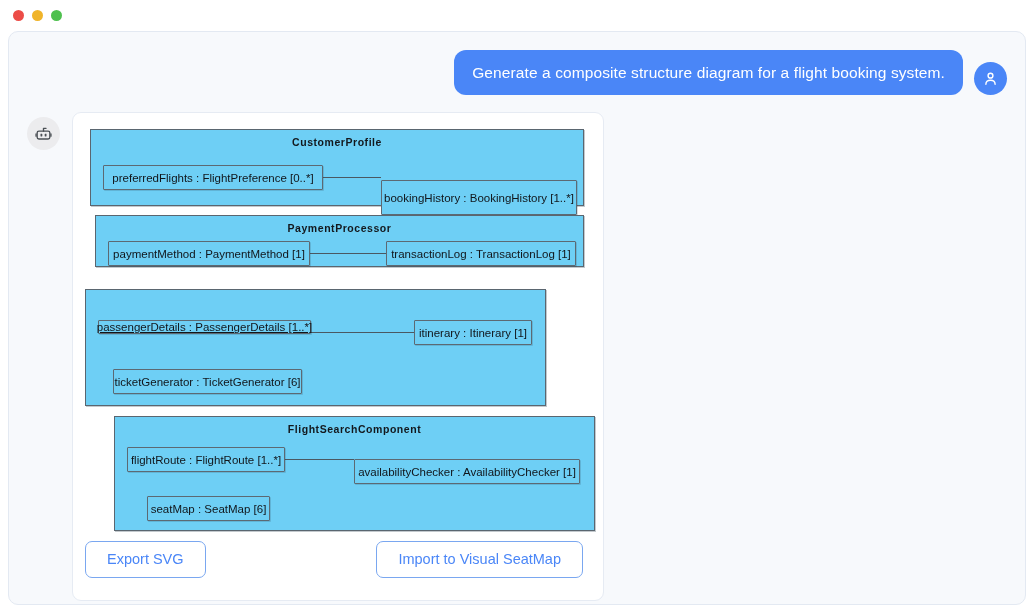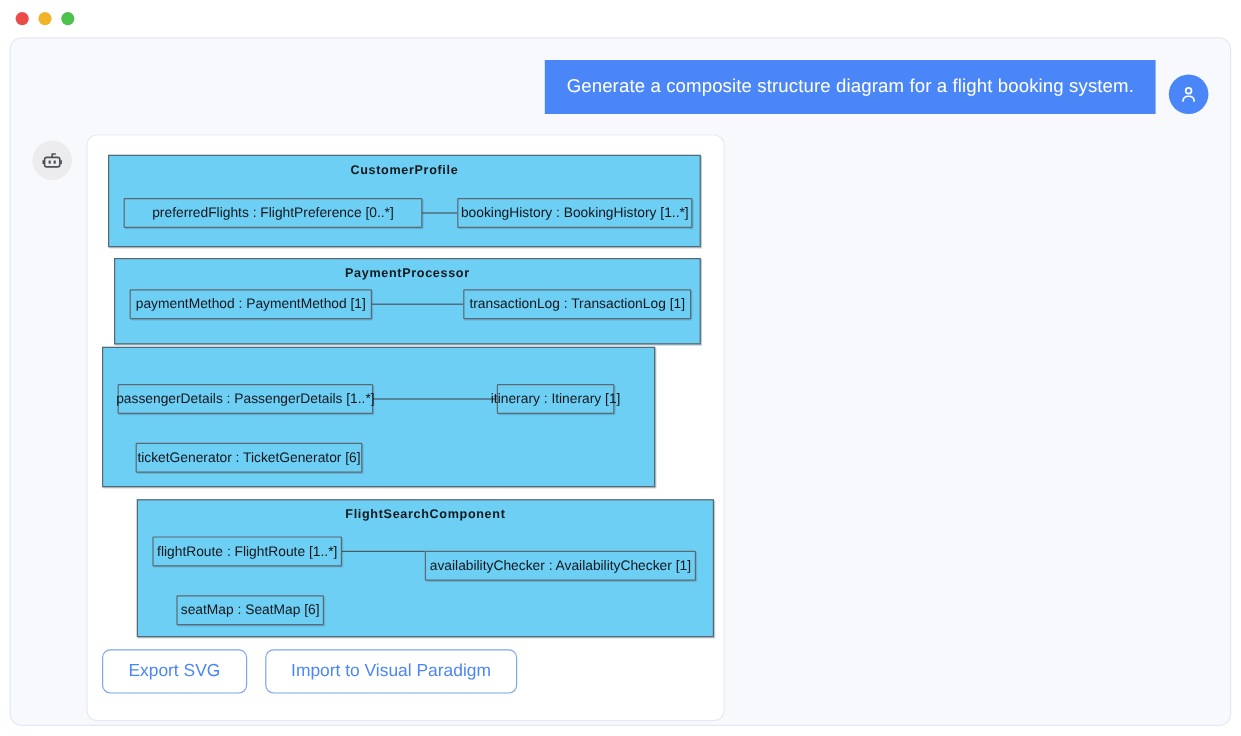--- a/index.html
+++ b/index.html
@@ -71,21 +71,21 @@
     background: #4a86f7;
     flex: 0 0 33px;
     display: flex;
     align-items: center;
     justify-content: center;
     margin-top: 12px;
   }
   .bubble-user {
     background: #4a86f7;
     color: #ffffff;
-    border-radius: 0;
+    border-radius: 12px;
     padding: 13px 18px;
     font-size: 15.5px;
     line-height: 1.25;
     max-width: 620px;
     letter-spacing: 0.1px;
   }
 
   
   .bot-row {
     display: flex;
@@ -155,22 +155,22 @@
   }
   .connector {
     position: absolute;
     height: 1px;
     background: #4a5862;
   }
 
   
   .actions {
     display: flex;
-    justify-content: flex-start;
-    gap: 15px;
+    justify-content: space-between;
+    gap: 3px;
     margin-top: 10px;
     padding-right: 8px;
   }
   .act-btn {
     border: 1px solid #7aa7f0;
     border-radius: 7px;
     background: #ffffff;
     color: #4a86f7;
     font-size: 14.5px;
     font-family: "Liberation Sans", sans-serif;
@@ -212,45 +212,45 @@
           <path d="M2.6 12.6v2.8"></path>
           <path d="M21.4 12.6v2.8"></path>
         </svg>
       </div>
 
       <div class="bot-card">
         <div class="diagram" id="diagram-root">
             <div class="comp" style="left: 5px; top: 4px; width: 494px; height: 77px; background: rgb(110, 207, 245); border-color: rgb(90, 102, 112);">
               <div class="comp-title">CustomerProfile</div>
               <div class="connector" style="left: 224px; top: 47px; width: 66px;"></div>
-              <div class="port" style="left: 12px; top: 35px; width: 249px; height: 25px;">preferredFlights : FlightPreference [0..*]</div>
-              <div class="port" style="left: 290px; top: 35px; width: 196px; height: 25px;">bookingHistory : BookingHistory [1..*]</div>
-            </div>
-            <div class="comp" style="left: 10px; top: 90px; width: 489px; height: 72px; background: rgb(110, 207, 245); border-color: rgb(90, 102, 112);">
+              <div class="port" style="left: 12px; top: 35px; width: 220px; height: 25px;">preferredFlights : FlightPreference [0..*]</div>
+              <div class="port" style="left: 290px; top: 50px; width: 196px; height: 35px;">bookingHistory : BookingHistory [1..*]</div>
+            </div>
+            <div class="comp" style="left: 10px; top: 90px; width: 489px; height: 52px; background: rgb(110, 207, 245); border-color: rgb(90, 102, 112);">
               <div class="comp-title">PaymentProcessor</div>
               <div class="connector" style="left: 214px; top: 37px; width: 76px;"></div>
               <div class="port" style="left: 12px; top: 25px; width: 202px; height: 25px;">paymentMethod : PaymentMethod [1]</div>
               <div class="port" style="left: 290px; top: 25px; width: 190px; height: 25px;">transactionLog : TransactionLog [1]</div>
             </div>
             <div class="comp" style="left: 0px; top: 164px; width: 461px; height: 117px; background: rgb(110, 207, 245); border-color: rgb(90, 102, 112);">
               <div class="connector" style="left: 225px; top: 42px; width: 103px;"></div>
-              <div class="port" style="left: 12px; top: 30px; width: 213px; height: 25px;">passengerDetails : PassengerDetails [1..*]</div>
-              <div class="port" style="left: 328px; top: 30px; width: 98px; height: 25px;">itinerary : Itinerary [1]</div>
+              <div class="port" style="left: 12px; top: 30px; width: 213px; height: 14px; text-decoration: underline;">passengerDetails : PassengerDetails [1..*]</div>
+              <div class="port" style="left: 328px; top: 30px; width: 118px; height: 25px;">itinerary : Itinerary [1]</div>
               <div class="port" style="left: 27px; top: 79px; width: 189px; height: 25px;">ticketGenerator : TicketGenerator [6]</div>
             </div>
             <div class="comp" style="left: 29px; top: 291px; width: 481px; height: 115px; background: rgb(110, 207, 245); border-color: rgb(90, 102, 112);">
               <div class="comp-title">FlightSearchComponent</div>
               <div class="connector" style="left: 170px; top: 42px; width: 69px;"></div>
               <div class="port" style="left: 12px; top: 30px; width: 158px; height: 25px;">flightRoute : FlightRoute [1..*]</div>
               <div class="port" style="left: 239px; top: 30px; width: 226px; height: 25px; margin-top: 12px;">availabilityChecker : AvailabilityChecker [1]</div>
               <div class="port" style="left: 32px; top: 79px; width: 123px; height: 25px;">seatMap : SeatMap [6]</div>
             </div>
           </div>
 
         <div class="actions">
           <button class="act-btn">Export SVG</button>
-          <button class="act-btn">Import to Visual Paradigm</button>
+          <button class="act-btn">Import to Visual SeatMap</button>
         </div>
       </div>
     </div>
 
   </div>
 </div>
 
 </body></html>

